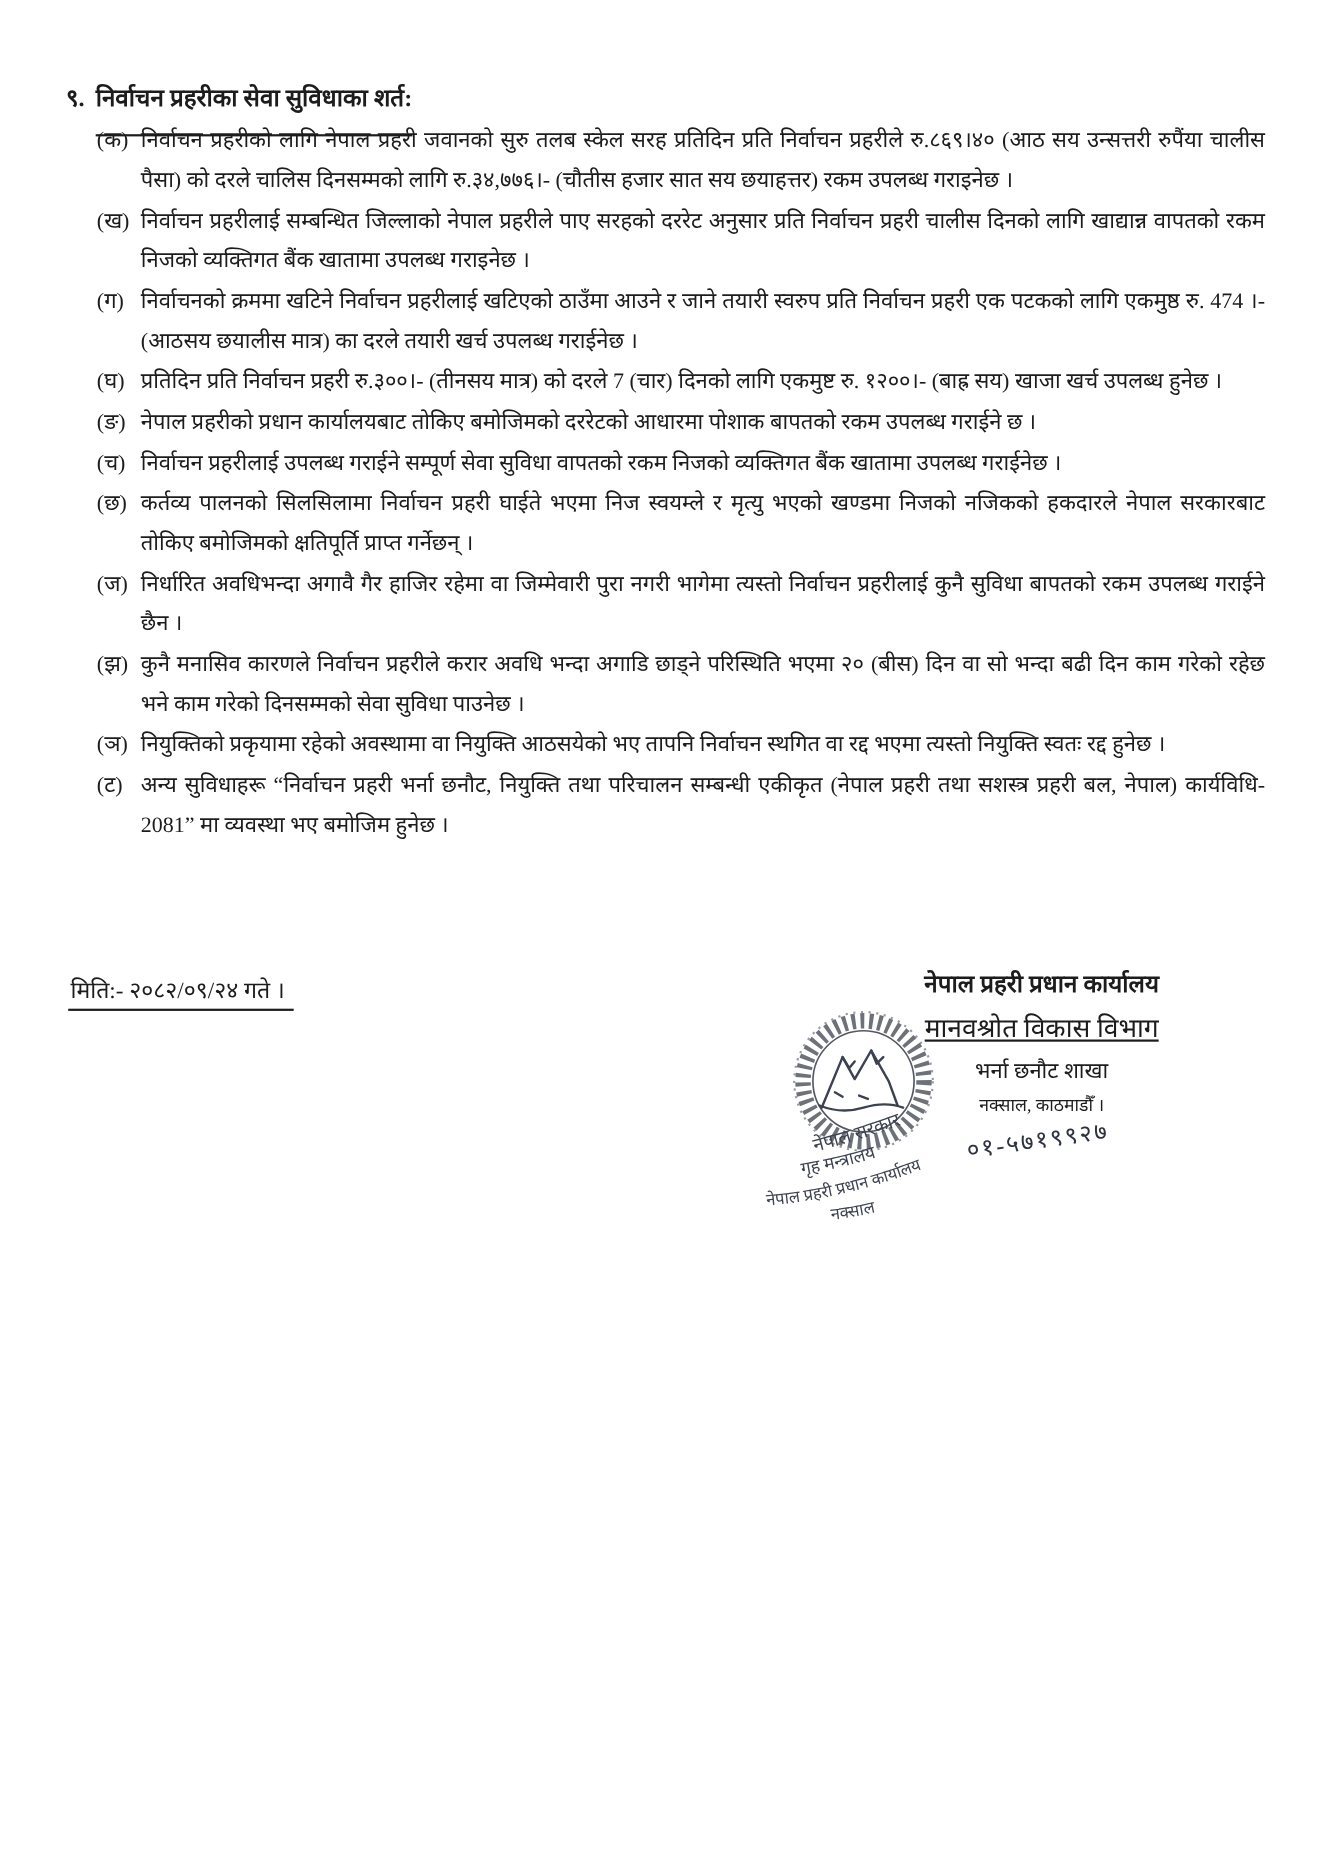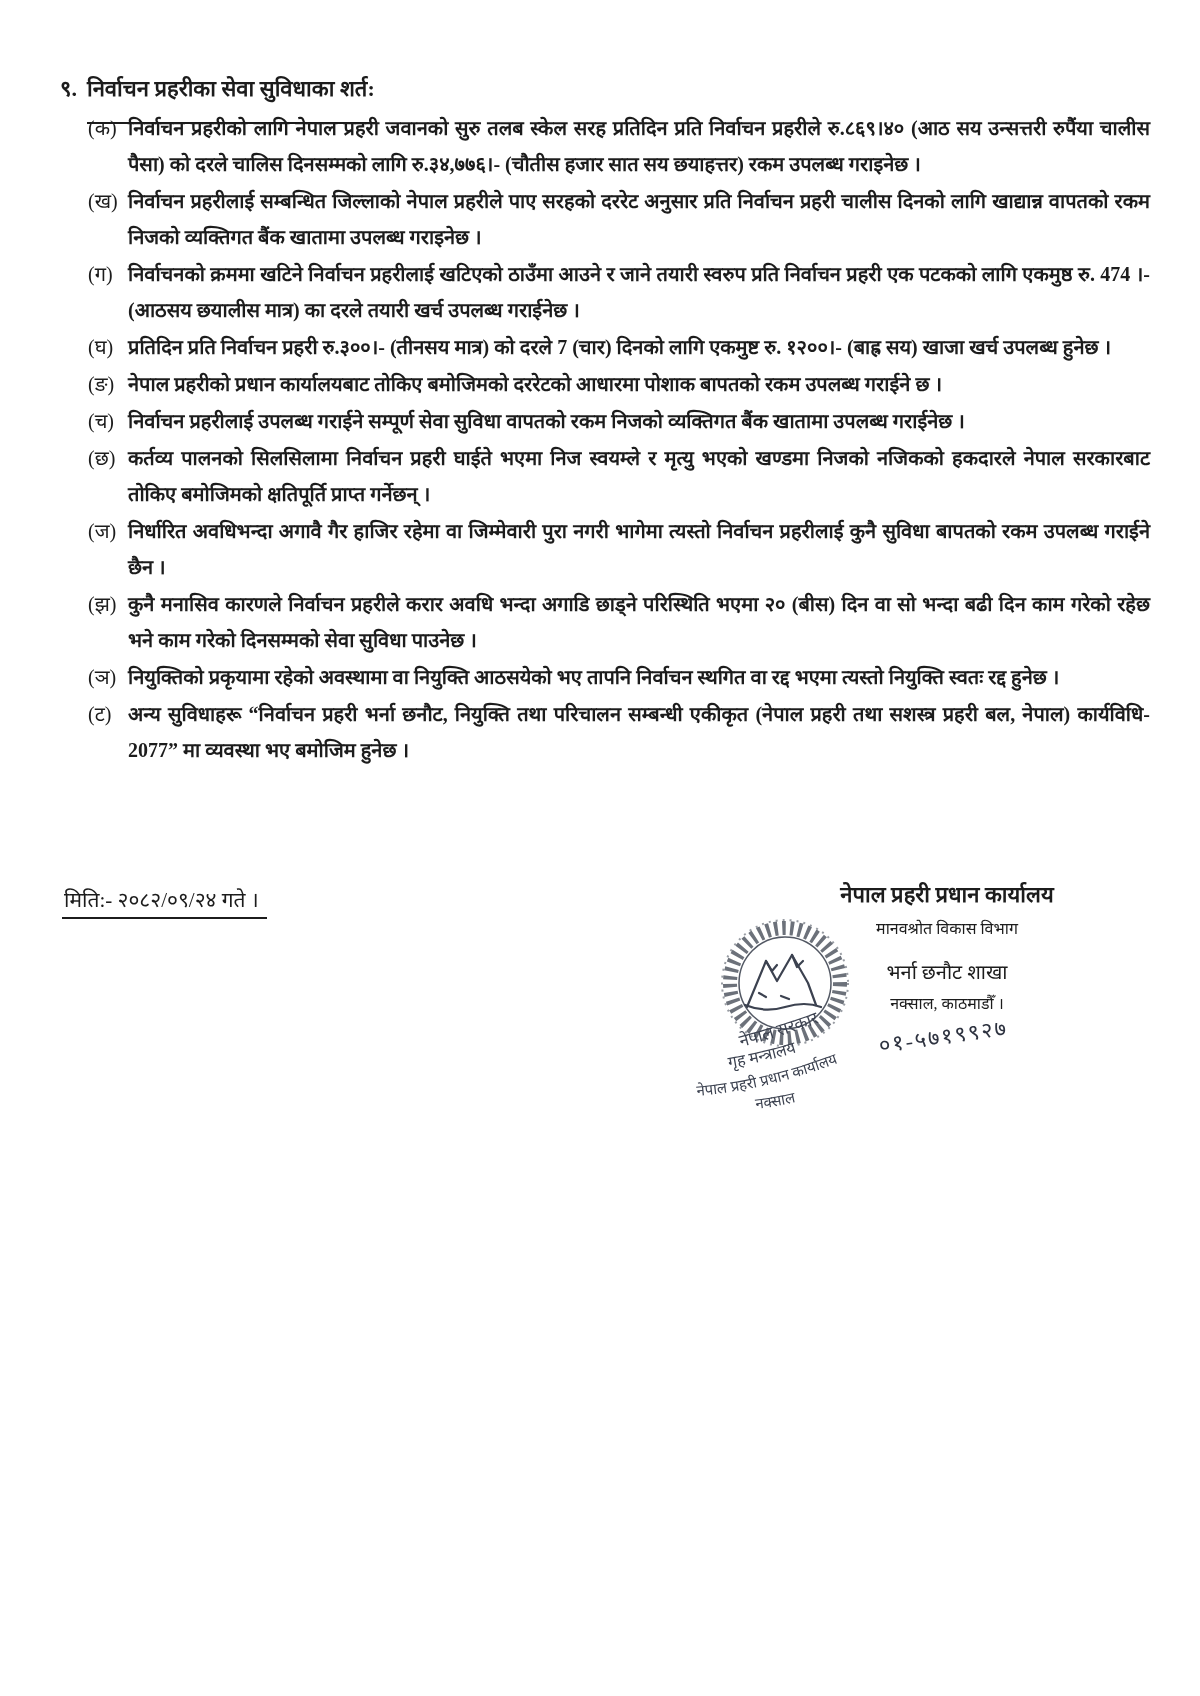--- a/index.html
+++ b/index.html
@@ -17,33 +17,33 @@
     font-size:22px;font-weight:bold;
     display:flex;gap:10px;align-items:baseline;
   }
   .heading .title{border-bottom:2.5px solid #1c1c1c;padding-bottom:20px;}
   .terms{
     position:absolute;left:88px;top:110px;width:1062px;
     font-size:20px;line-height:36px;
   }
   .term-item{display:flex;margin-bottom:1px;}
   .term-label{flex:0 0 38px;white-space:nowrap;}
-  .term-text{flex:1;text-align:justify;padding-left:2px;font-weight:bold;}
+  .term-text{flex:1;text-align:justify;padding-left:2px;}
   .date-line{
     position:absolute;left:62px;top:885px;
     font-size:21px;font-weight:normal;
     border-bottom:2.5px solid #1c1c1c;
     padding:0 8px 4px 2px;
   }
   .sig-block{
     position:absolute;left:808px;top:878px;width:278px;
     text-align:center;
   }
   .sig-office{font-size:22px;font-weight:bold;margin-bottom:9px;}
-  .sig-dept{font-size:16px;margin-bottom:19px;}
+  .sig-dept{font-size:24px;margin-bottom:9px;text-decoration:underline;}
   .sig-branch{font-size:20px;margin-bottom:7px;}
   .sig-address{font-size:16px;margin-bottom:4px;}
   .sig-phone{
     position:absolute;left:878px;top:1020px;
     font-size:22px;letter-spacing:2px;
     color:#2e3340;
     transform:rotate(-8deg);
   }
   .seal-wrap{position:absolute;left:655px;top:855px;width:260px;height:270px;}
   .seal-wrap svg{width:100%;height:100%;}
@@ -95,21 +95,21 @@
     <div class="term-item">
       <span class="term-label">(झ)</span>
       <span class="term-text">कुनै मनासिव कारणले निर्वाचन प्रहरीले करार अवधि भन्दा अगाडि छाड्ने परिस्थिति भएमा २० (बीस) दिन वा सो भन्दा बढी दिन काम गरेको रहेछ भने काम गरेको दिनसम्मको सेवा सुविधा पाउनेछ ।</span>
     </div>
     <div class="term-item">
       <span class="term-label">(ञ)</span>
       <span class="term-text">नियुक्तिको प्रकृयामा रहेको अवस्थामा वा नियुक्ति आठसयेको भए तापनि निर्वाचन स्थगित वा रद्द भएमा त्यस्तो नियुक्ति स्वतः रद्द हुनेछ ।</span>
     </div>
     <div class="term-item">
       <span class="term-label">(ट)</span>
-      <span class="term-text">अन्य सुविधाहरू “निर्वाचन प्रहरी भर्ना छनौट, नियुक्ति तथा परिचालन सम्बन्धी एकीकृत (नेपाल प्रहरी तथा सशस्त्र प्रहरी बल, नेपाल) कार्यविधि- 2077” मा व्यवस्था भए बमोजिम हुनेछ ।</span>
+      <span class="term-text">अन्य सुविधाहरू “निर्वाचन प्रहरी भर्ना छनौट, नियुक्ति तथा परिचालन सम्बन्धी एकीकृत (नेपाल प्रहरी तथा सशस्त्र प्रहरी बल, नेपाल) कार्यविधि- 2081” मा व्यवस्था भए बमोजिम हुनेछ ।</span>
     </div>
   </div>
 
   <div class="date-line">मिति:- २०८२/०९/२४ गते ।</div>
 
   <div class="seal-wrap">
     <svg viewBox="0 0 260 270">
       <defs>
         <path id="arc1" d="M 86,192 Q 140,178 192,157" fill="none"></path>
         <path id="arc2" d="M 74,213 Q 140,202 198,176" fill="none"></path>

